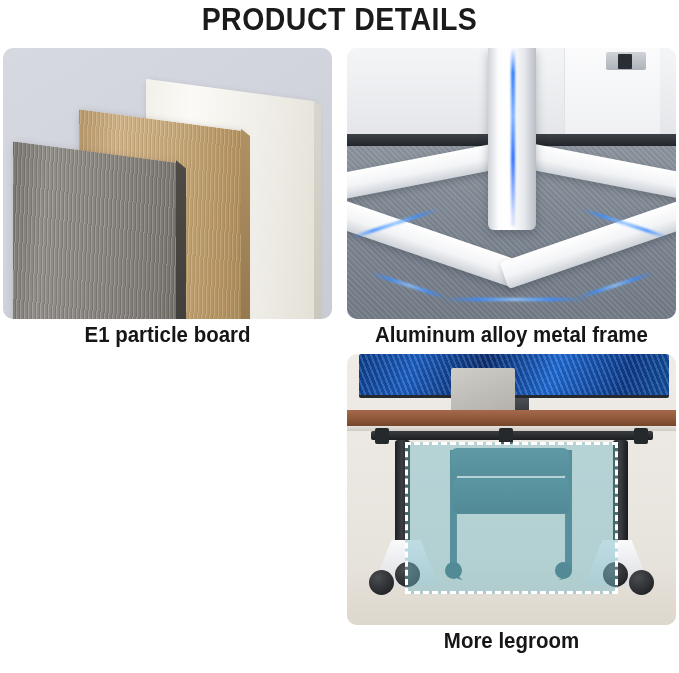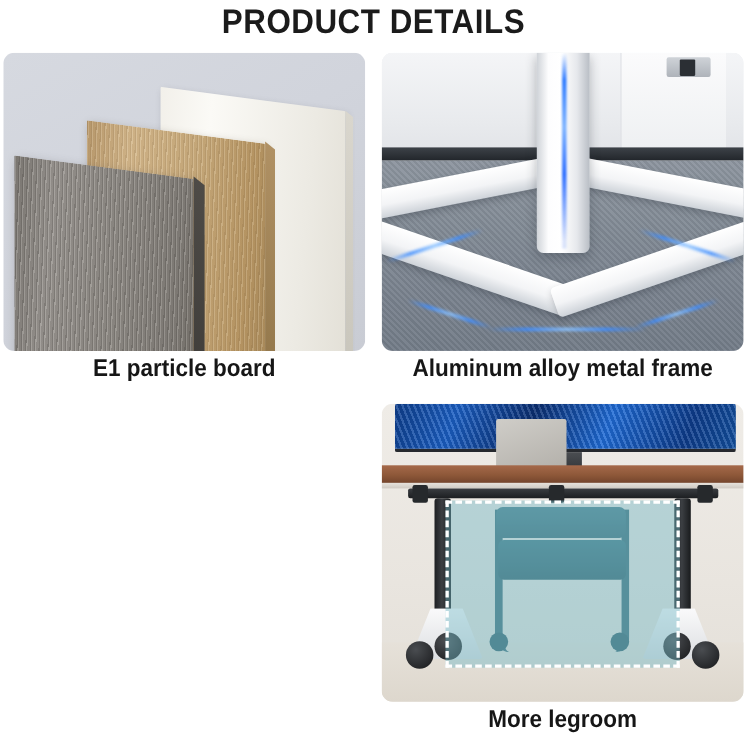--- a/index.html
+++ b/index.html
@@ -38,21 +38,21 @@
     height: 622px;
   }
   .card {
     position: absolute;
     width: 329px;
     height: 243px;
   }
   .card.tl { left: 0;   top: 0; }
   .card.tr { left: 344px; top: 0; }
   .card.bl { left: 0;   top: 319px; }
-  .card.br { left: 344px; top: 319px; }
+  .card.br { left: 344px; top: 306px; }
 
   .photo {
     position: absolute;
     left: 0; top: 0;
     width: 329px;
     height: 271px;
     border-radius: 10px;
     overflow: hidden;
   }
   .caption {

